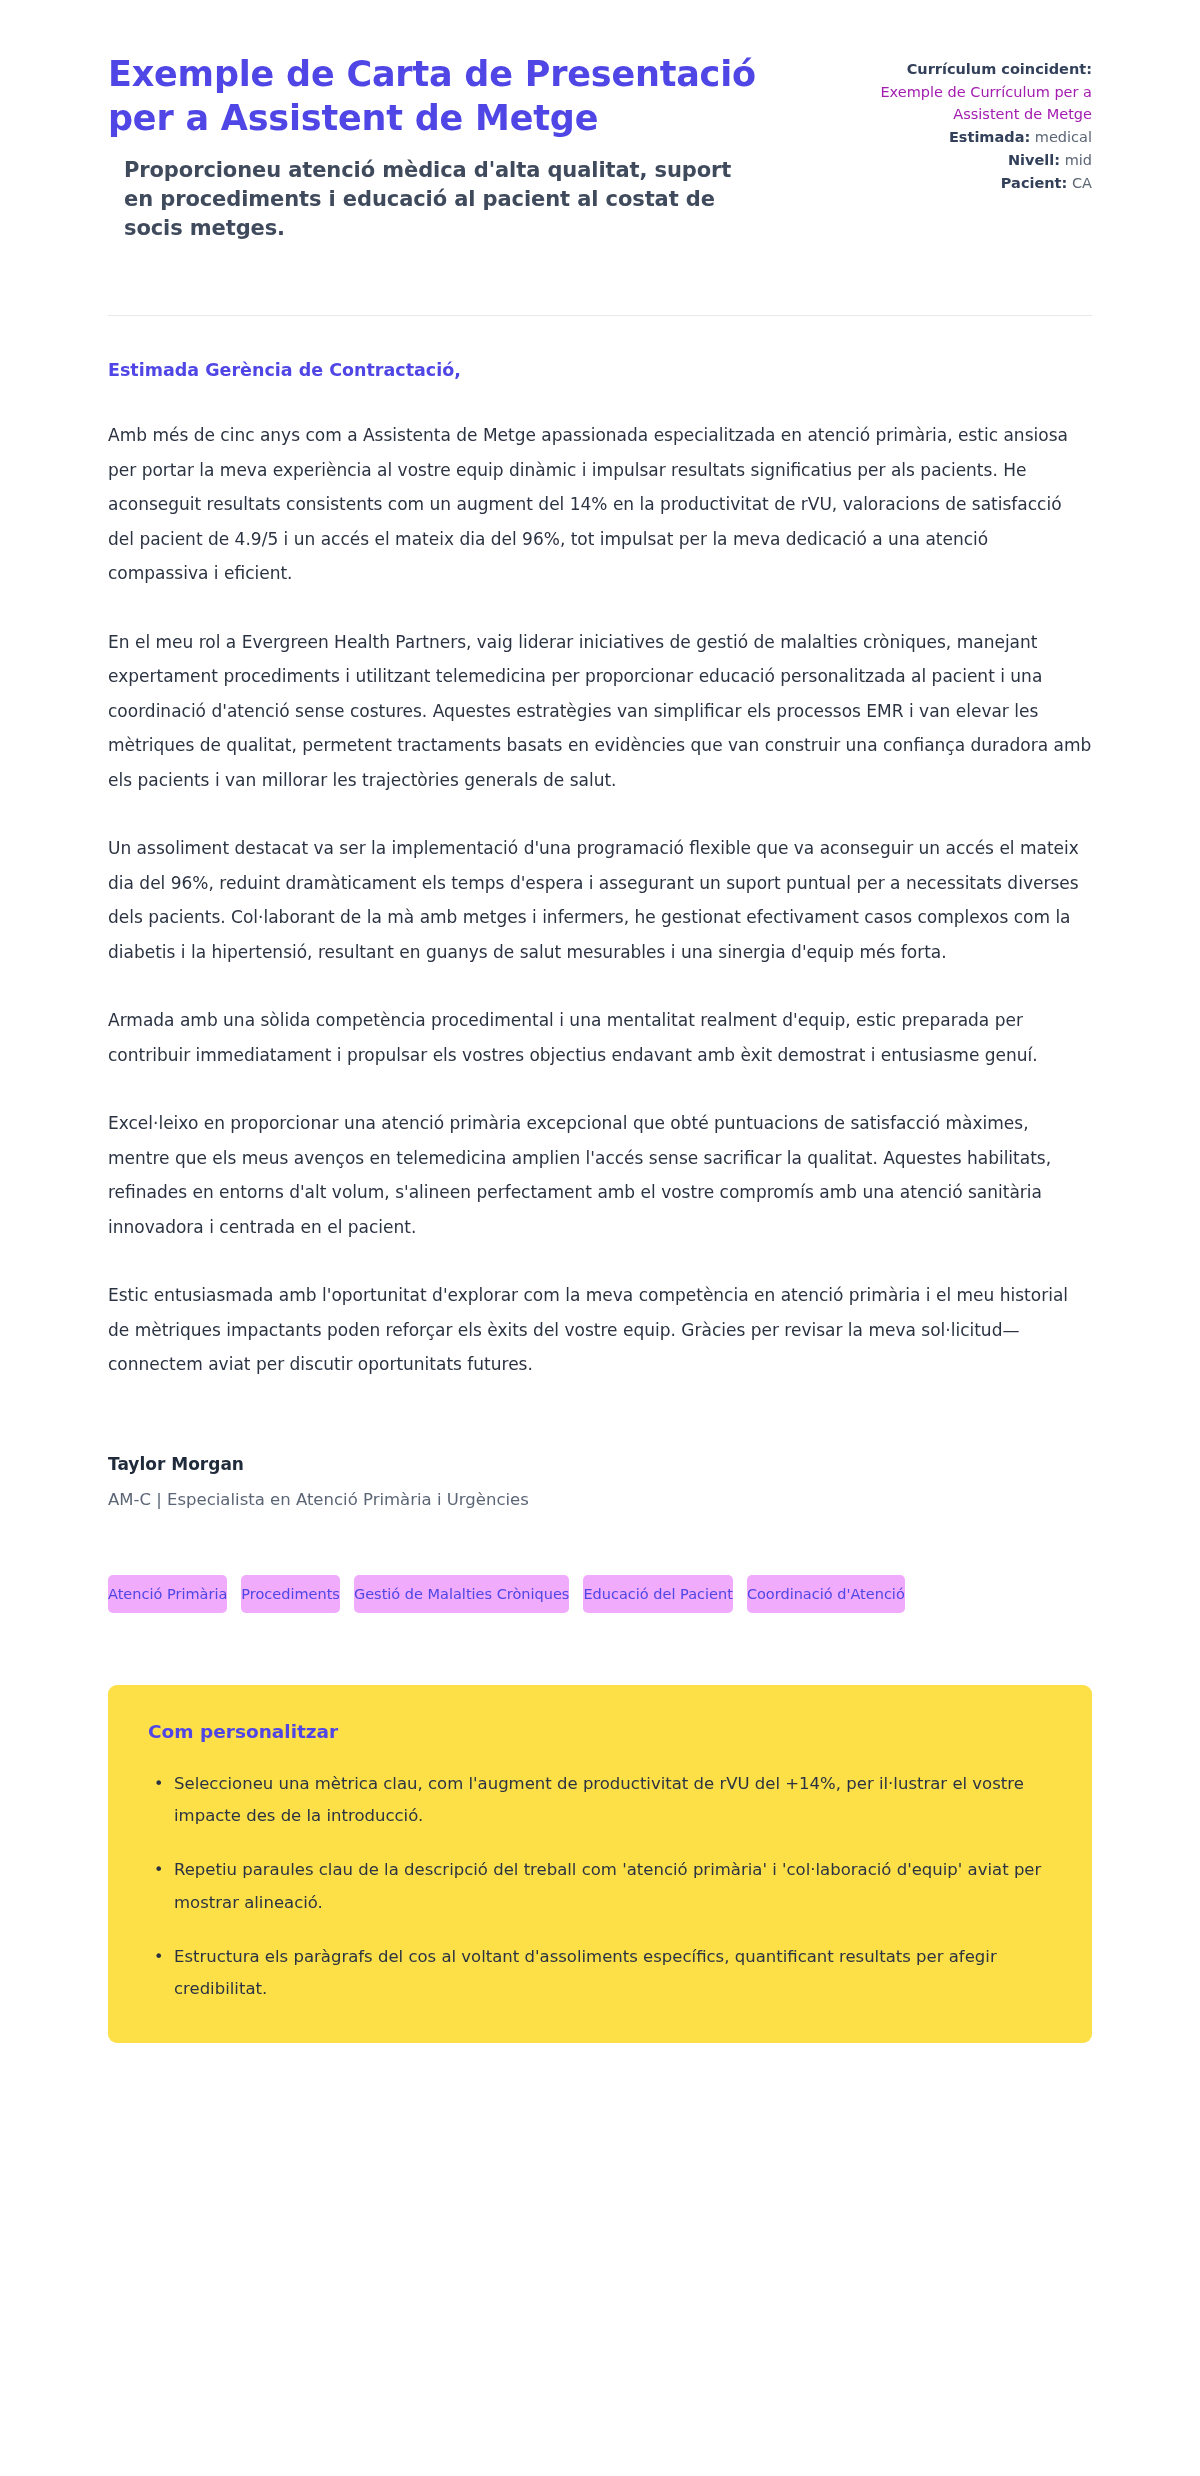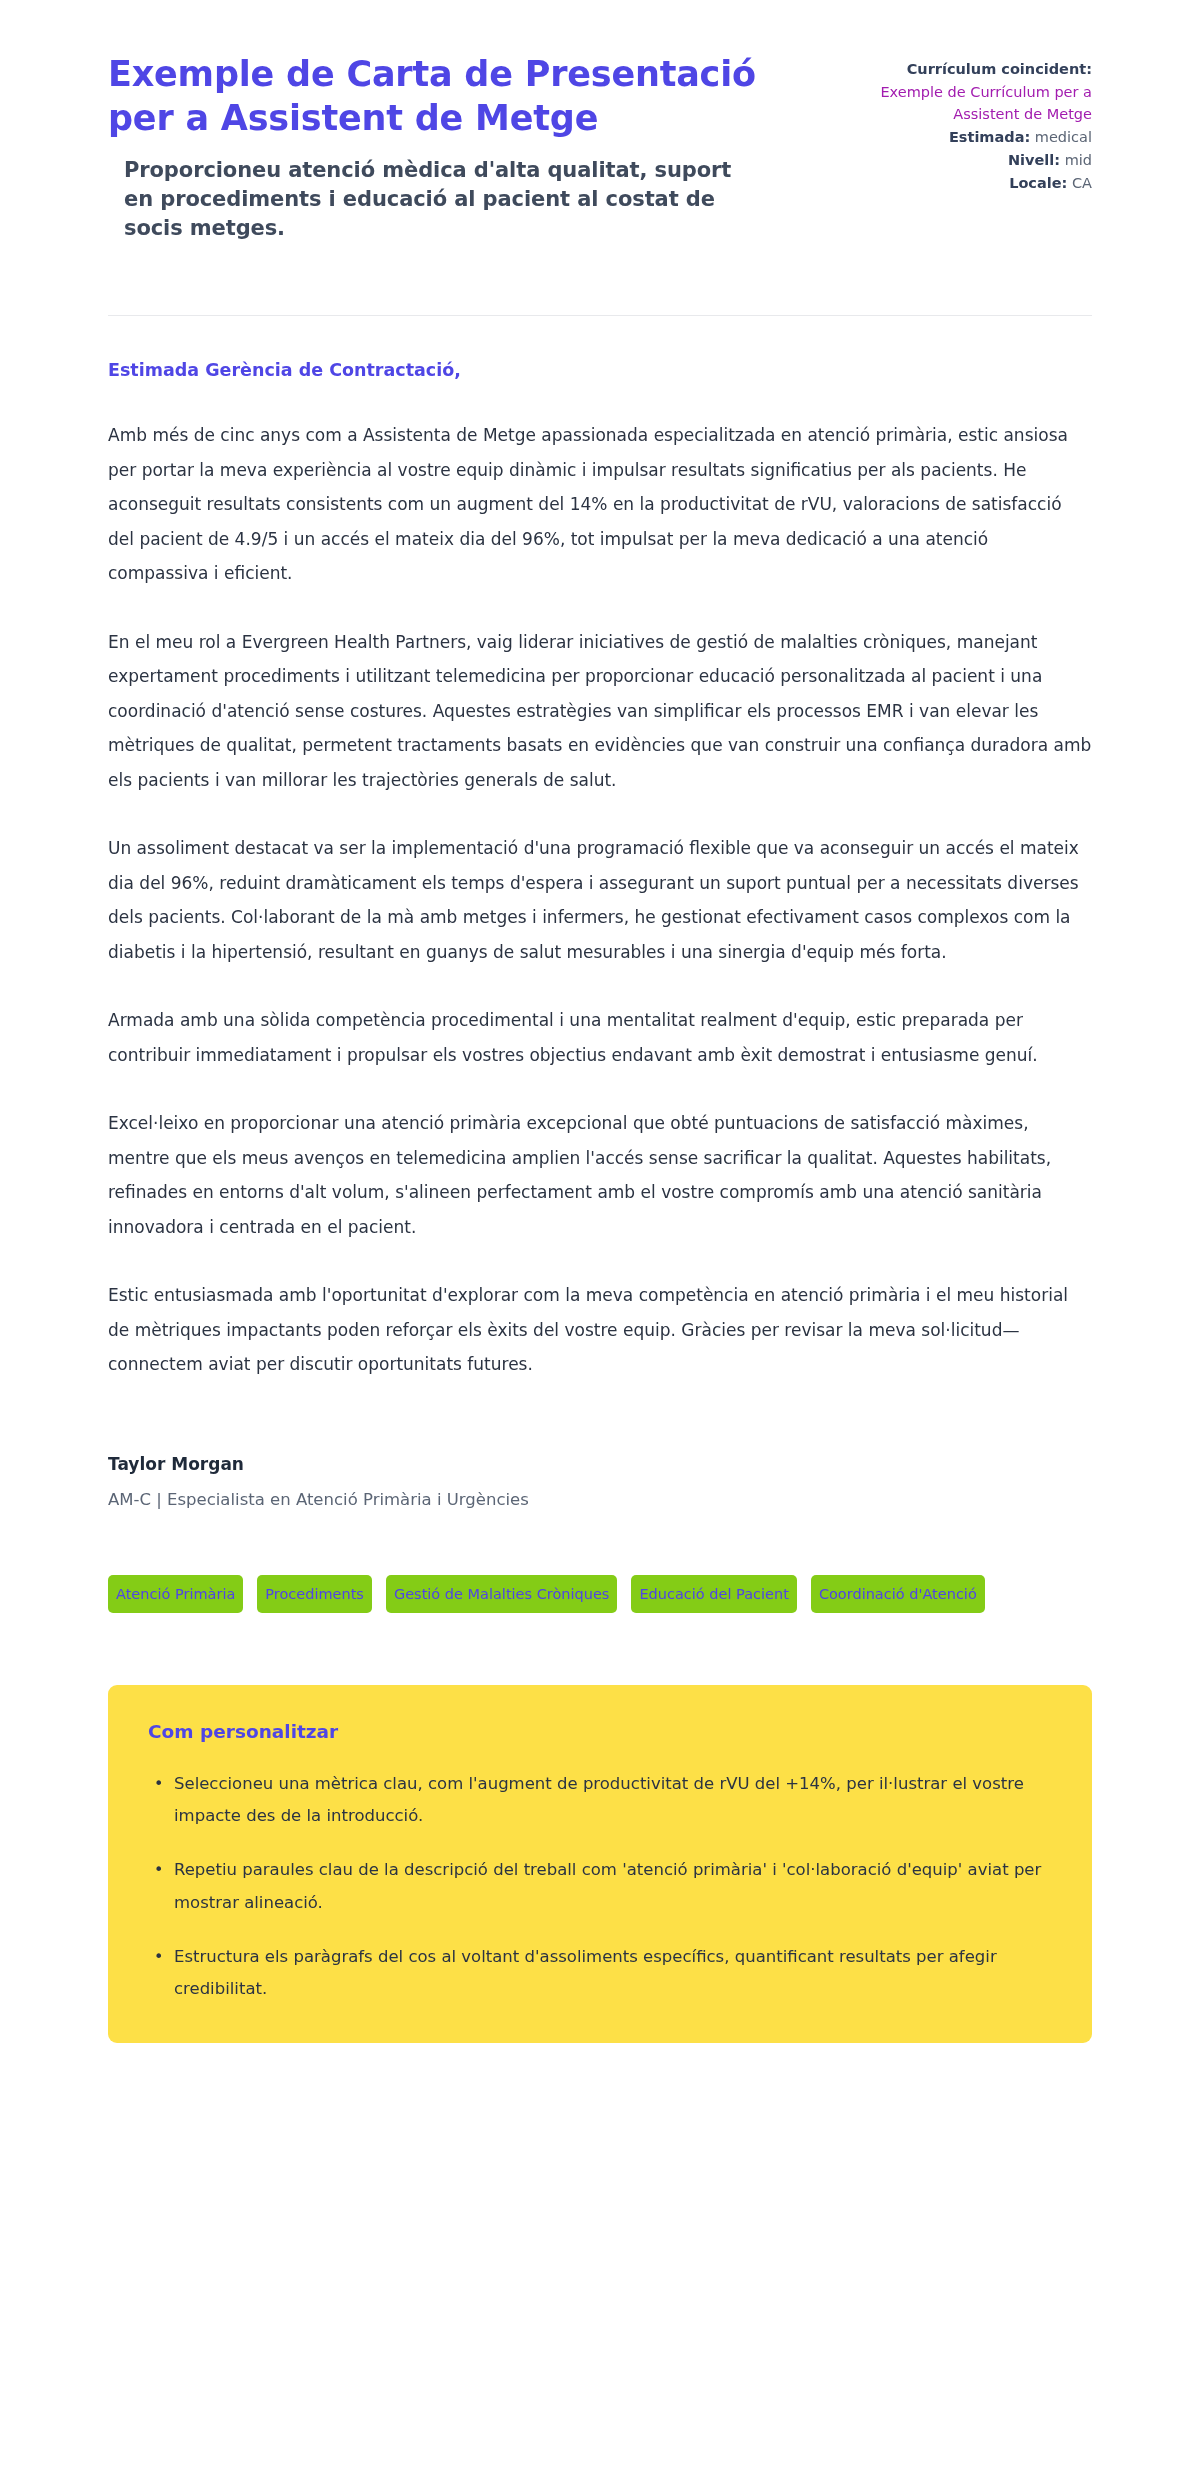--- a/index.html
+++ b/index.html
@@ -107,25 +107,25 @@
 
   
   .tags {
     display: flex;
     flex-wrap: wrap;
     gap: 12px 14px;
     margin-top: 66px;
     max-width: 960px;
   }
   .tag {
-    background: #84cc16;
+    background: #f0abfc;
     color: #4f46e5;
     font-size: 14.5px;
     line-height: 1;
-    padding: 12px 8px;
+    padding: 12px 0;
     border-radius: 5px;
     white-space: nowrap;
   }
 
   
   .callout {
     margin-top: 72px;
     background: #fde047;
     border-radius: 9px;
     padding: 36px 40px 38px 40px;
@@ -180,21 +180,21 @@
       </div>
       <div class="meta-row">
         <span class="meta-label">Estimada:</span>
         <span class="meta-value">medical</span>
       </div>
       <div class="meta-row">
         <span class="meta-label">Nivell:</span>
         <span class="meta-value">mid</span>
       </div>
       <div class="meta-row">
-        <span class="meta-label">Locale:</span>
+        <span class="meta-label">Pacient:</span>
         <span class="meta-value">CA</span>
       </div>
     </div>
   </div>
 
   <hr class="divider">
 
   <div class="letter">
     <p class="salutation">Estimada Gerència de Contractació,</p>
 

